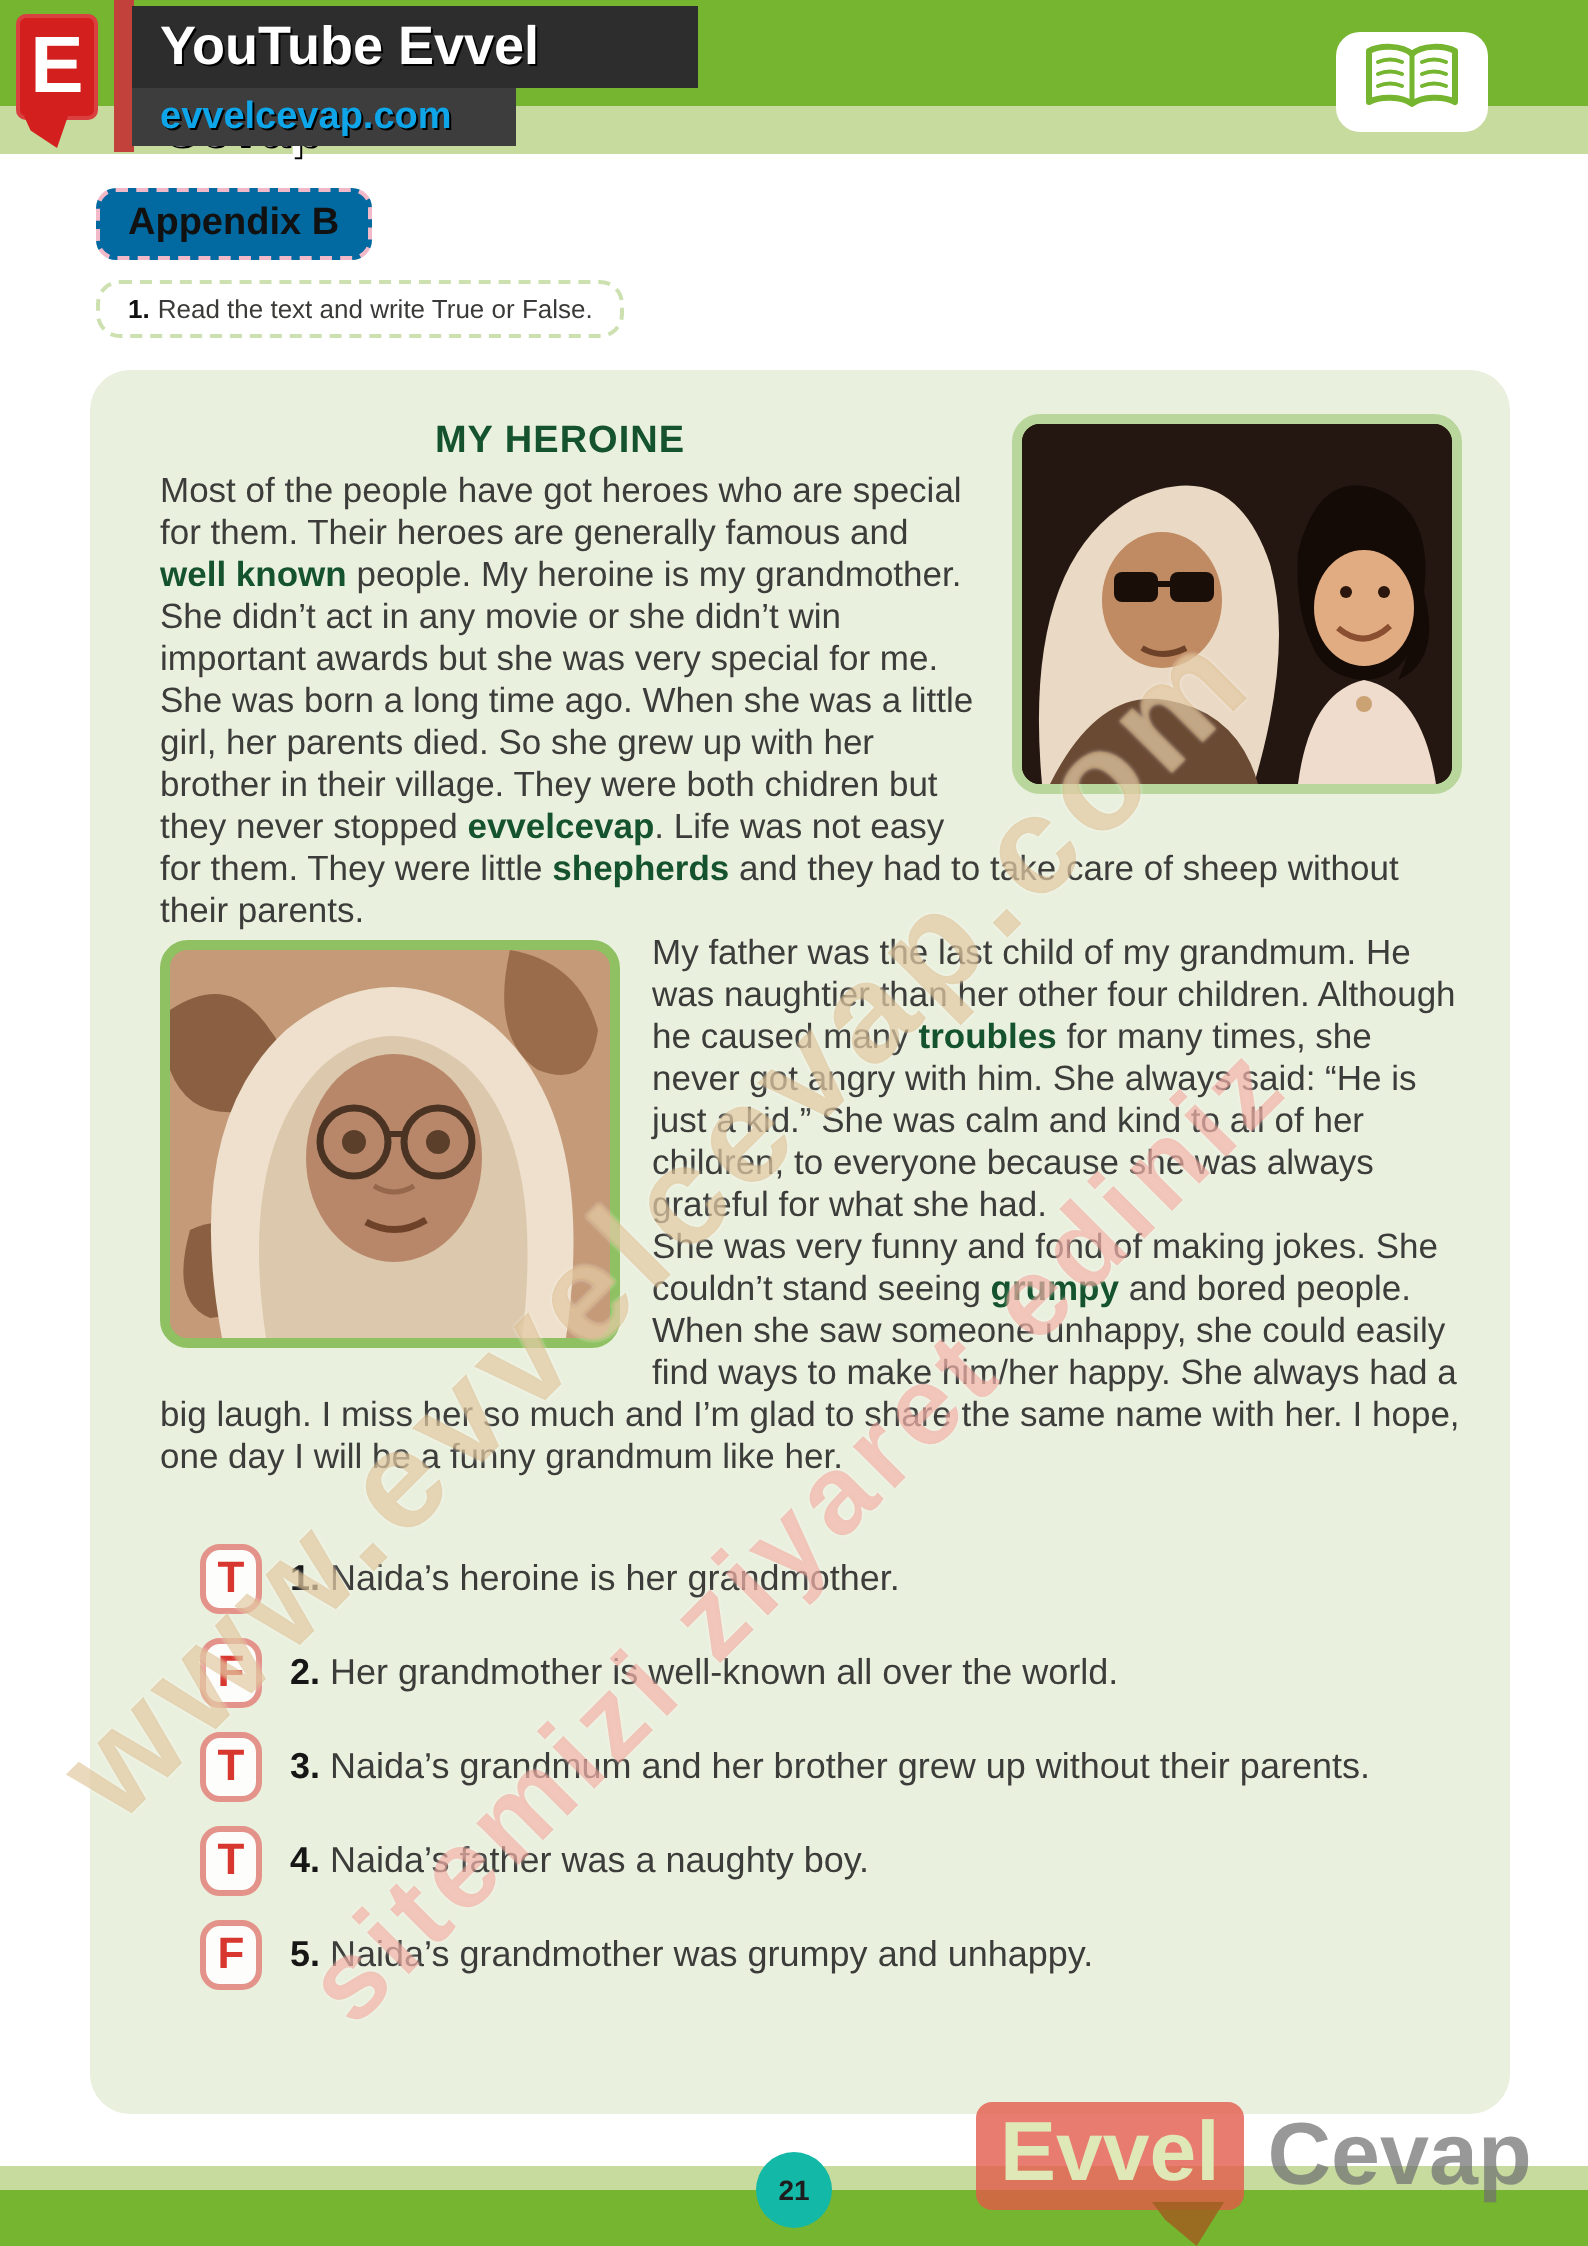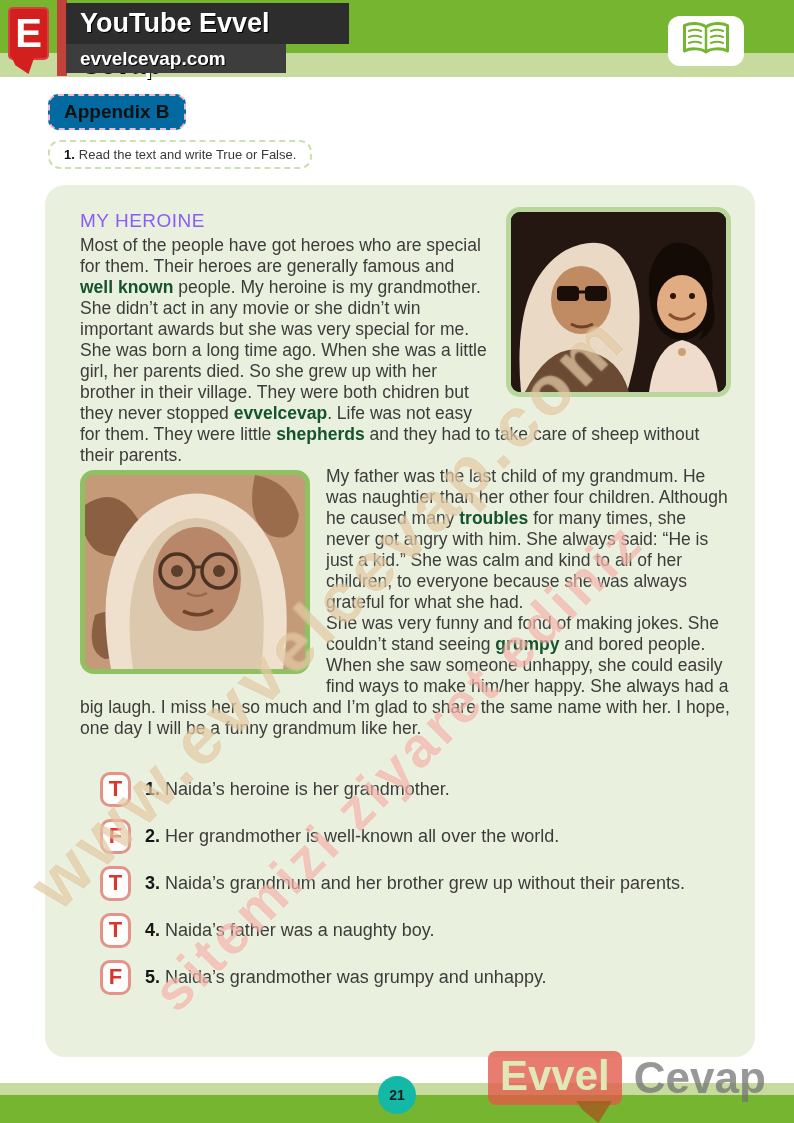--- a/index.html
+++ b/index.html
@@ -21,22 +21,22 @@
   .e-bubble-tail {
     position:absolute; left:12px; top:58px; width:22px; height:16px; background:#d41f1f;
     clip-path:polygon(0 0, 100% 0, 75% 100%, 15% 45%);
   }
   .banner-top {
     position:absolute; left:66px; top:3px; width:283px; height:41px; background:#2d2d2d;
     color:#fff; font-size:27px; font-weight:bold; line-height:41px; padding-left:14px;
     text-shadow:1px 1px 0 #000;
   }
   .banner-bottom {
-    position:absolute; left:66px; top:44px; width:220px; height:29px; background:#3d3d3d;
-    color:#ffffff; font-size:19px; font-weight:bold; line-height:29px; padding-left:14px;
+    position:absolute; left:66px; top:44px; width:192px; height:29px; background:#3d3d3d;
+    color:#0ea5e9; font-size:19px; font-weight:bold; line-height:29px; padding-left:14px;
     text-shadow:1px 1px 0 #000;
   }
   .reading-box {
     position:absolute; left:267px; top:17px; width:260px; height:49px; background:#fff;
     border:2px dashed #d7e2c6; border-radius:14px; text-align:center;
     font-size:30px; font-weight:bold; letter-spacing:1px; color:#161616; line-height:45px;
   }
   .book-badge {
     position:absolute; left:668px; top:16px; width:76px; height:50px; background:#fff;
     border-radius:12px; display:flex; align-items:center; justify-content:center;
@@ -56,21 +56,21 @@
   .instruction-pill b { color:#111; margin-right:4px; }
 
   
   .panel {
     position:absolute; left:45px; top:185px; width:710px; height:872px;
     background:#eaf0de; border-radius:20px; overflow:hidden;
     padding:22px 24px 10px 35px;
   }
   .passage { font-size:17.5px; line-height:21px; color:#3c3c3a; }
   .passage-title {
-    width:400px; text-align:left; color:#8b5cf6; font-weight:normal;
+    width:400px; text-align:center; color:#14532d; font-weight:bold;
     font-size:19px; letter-spacing:0.5px; line-height:28px;
   }
   .photo-right {
     float:right; width:225px; height:190px; margin:0 0 8px 14px;
     border:5px solid #b9d79c; border-radius:14px; overflow:hidden; background:#241712;
   }
   .photo-left {
     float:left; width:230px; height:204px; margin:4px 16px 6px 0;
     border:5px solid #8fc061; border-radius:14px; overflow:hidden; background:#c49a78;
   }

